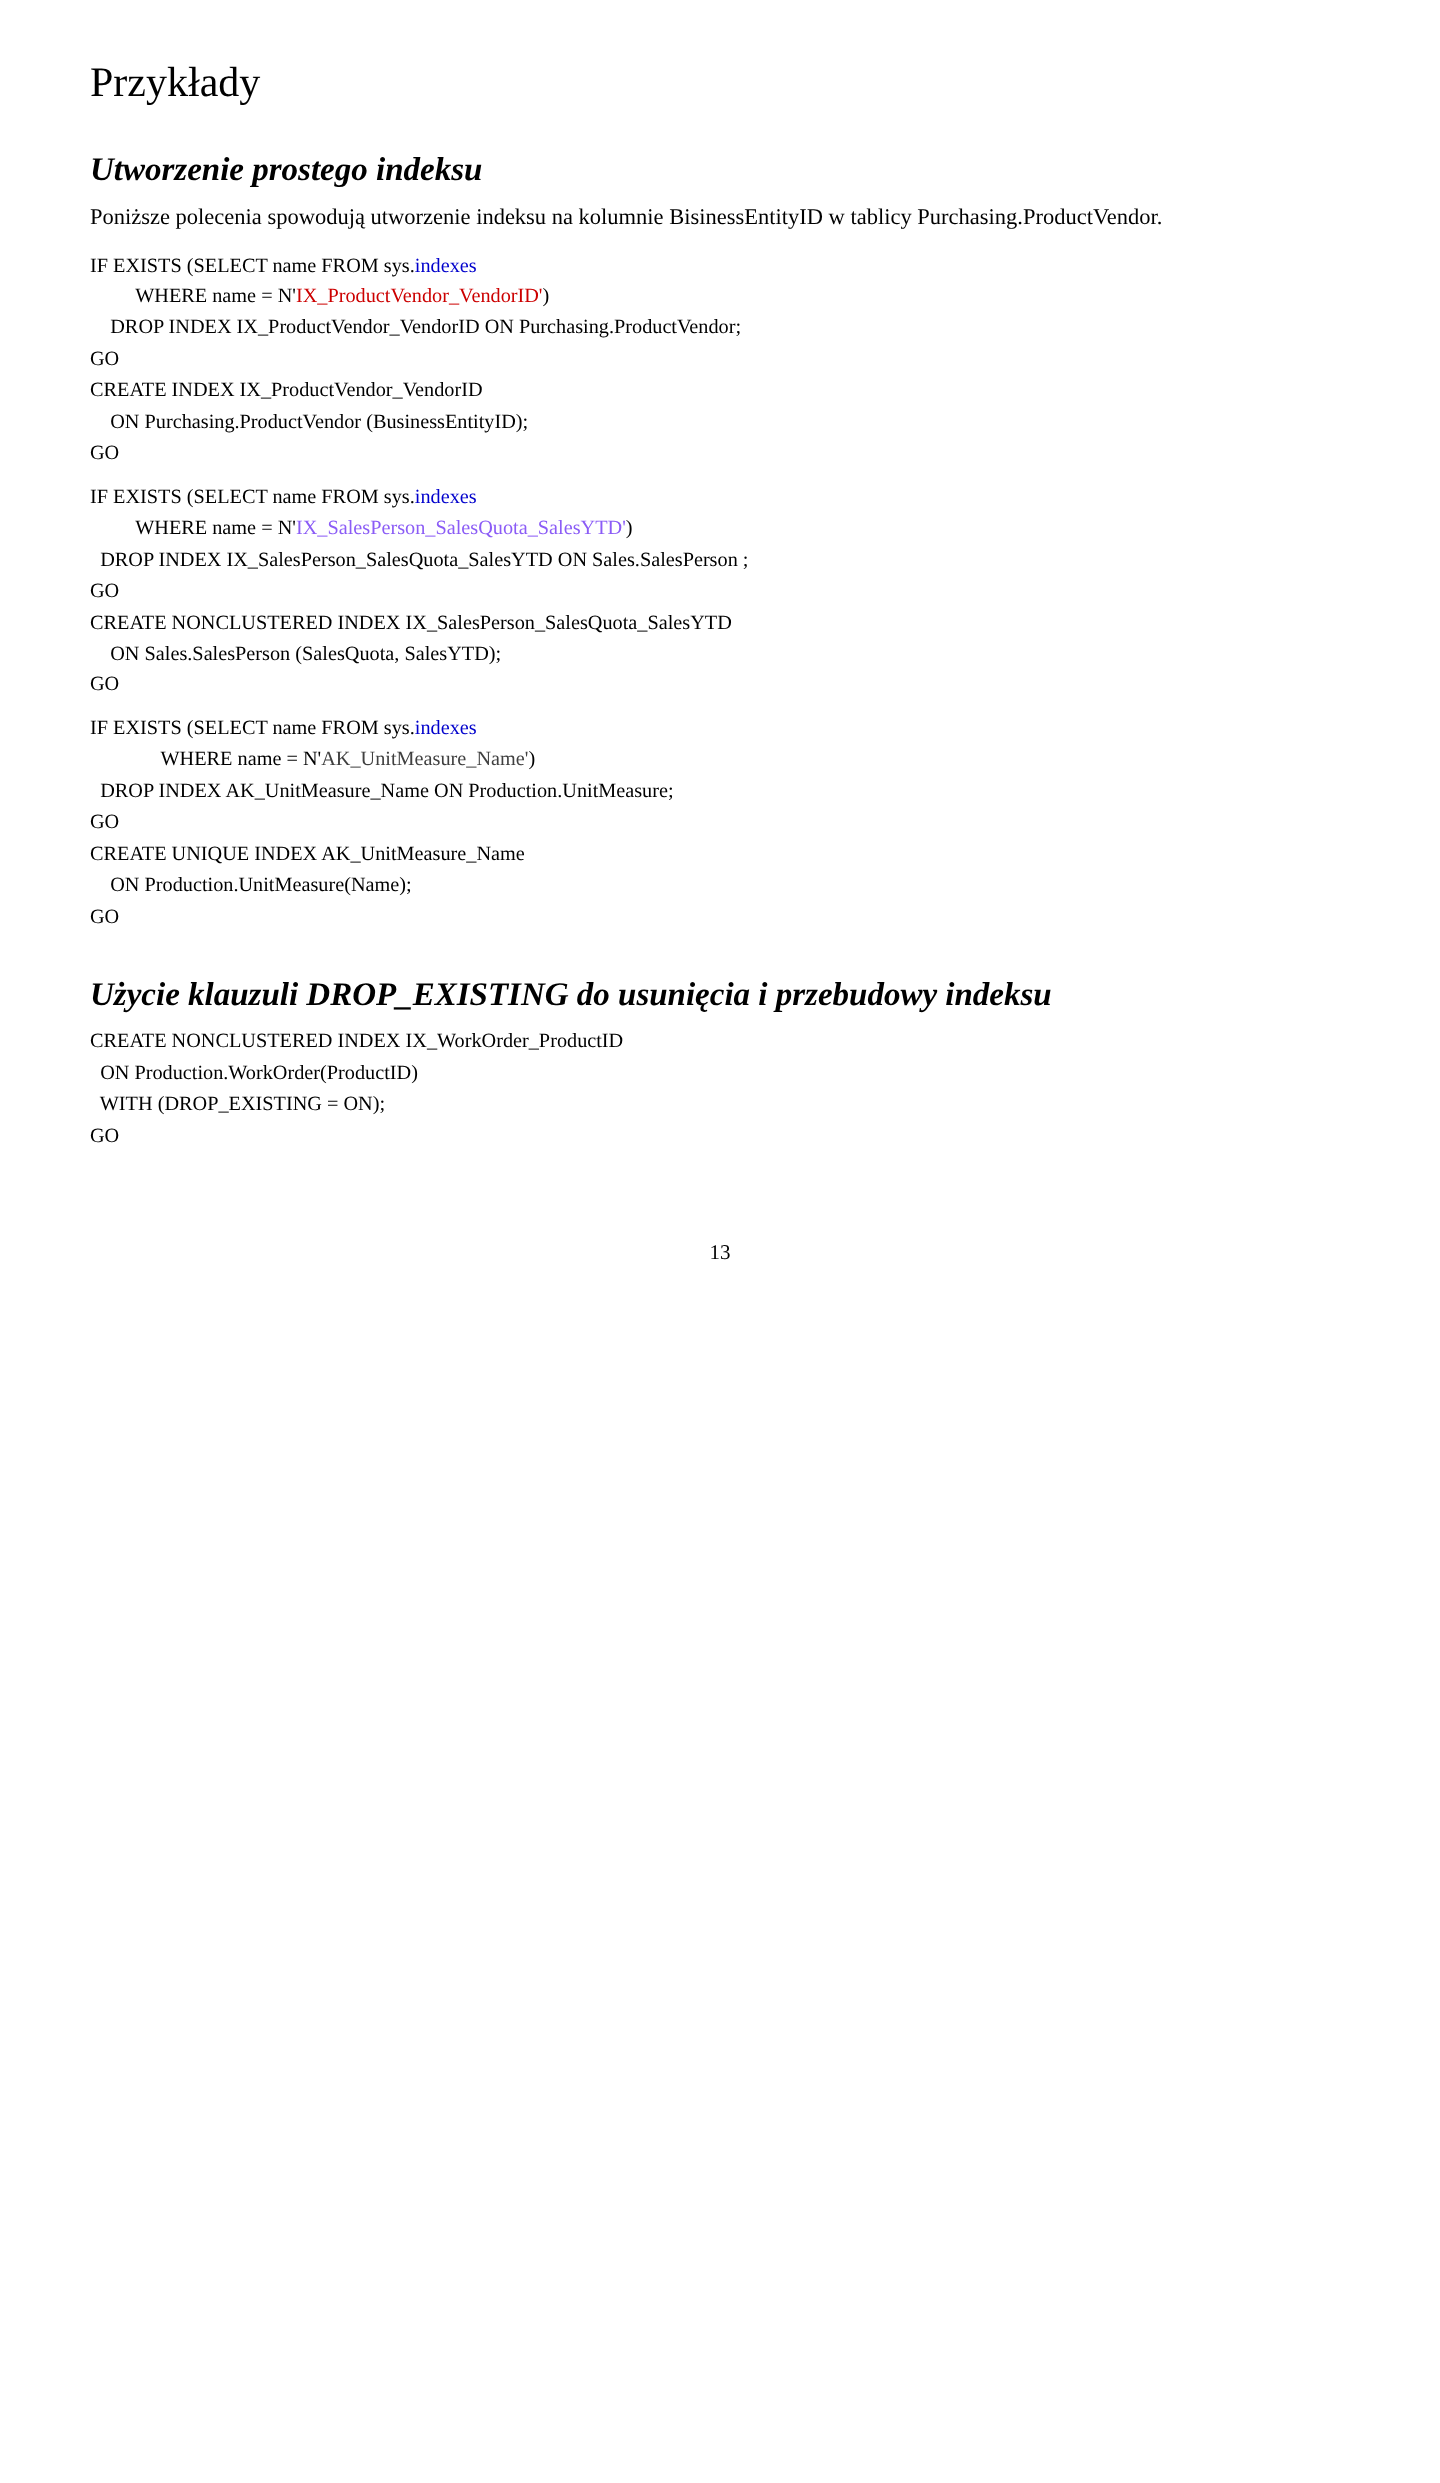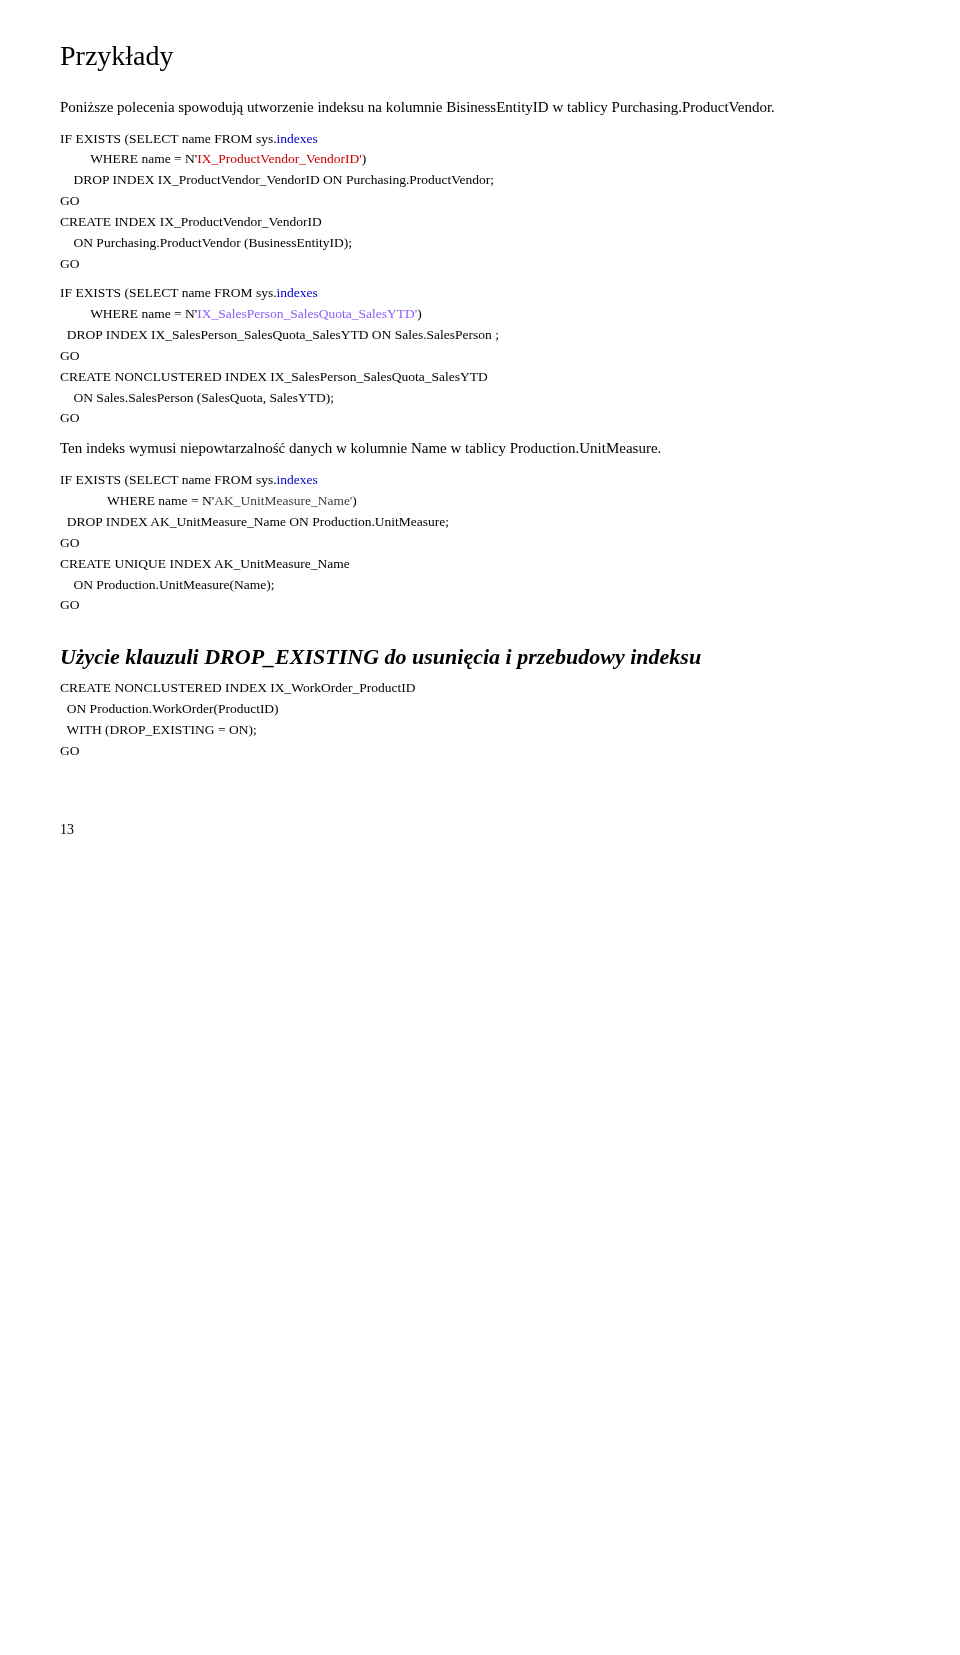--- a/index.html
+++ b/index.html
@@ -36,32 +36,34 @@
     pre.code-block {
       font-family: Liberation Serif, serif;
       font-size: 13.5px;
       line-height: 1.55;
       margin-bottom: 8px;
       white-space: pre;
       background: transparent;
       border: none;
     }
     .page-number {
+      text-align: center;
       font-size: 14px;
       margin-top: 60px;
     }
   </style>
 </head>
 <body>
 
 <h1 class="page-heading">Przykłady</h1>
 
 <div>
 
   <div>
+    <h2 class="section-heading">Utworzenie prostego indeksu</h2>
     <p class="section-desc">Poniższe polecenia spowodują utworzenie indeksu na kolumnie BisinessEntityID w tablicy Purchasing.ProductVendor.</p>
     <pre class="code-block"><span>IF EXISTS (SELECT name FROM sys.</span><span style="color:#0000CC">indexes</span>
          WHERE name = N'<span style="color:#CC0000">IX_ProductVendor_VendorID'</span>)
     DROP INDEX IX_ProductVendor_VendorID ON Purchasing.ProductVendor;
 GO
 CREATE INDEX IX_ProductVendor_VendorID
     ON Purchasing.ProductVendor (BusinessEntityID);
 GO</pre>
   </div>
 
@@ -69,21 +71,20 @@
     <pre class="code-block"><span>IF EXISTS (SELECT name FROM sys.</span><span style="color:#0000CC">indexes</span>
          WHERE name = N'<span style="color:#8b5cf6">IX_SalesPerson_SalesQuota_SalesYTD'</span>)
   DROP INDEX IX_SalesPerson_SalesQuota_SalesYTD ON Sales.SalesPerson ;
 GO
 CREATE NONCLUSTERED INDEX IX_SalesPerson_SalesQuota_SalesYTD
     ON Sales.SalesPerson (SalesQuota, SalesYTD);
 GO</pre>
   </div>
 
   <div>
-    <p class="section-desc">Ten indeks wymusi niepowtarzalność danych w kolumnie Name w tablicy Production.UnitMeasure.</p>
     <pre class="code-block"><span>IF EXISTS (SELECT name FROM sys.</span><span style="color:#0000CC">indexes</span>
               WHERE name = N'<span style="color:#404040">AK_UnitMeasure_Name'</span>)
   DROP INDEX AK_UnitMeasure_Name ON Production.UnitMeasure;
 GO
 CREATE UNIQUE INDEX AK_UnitMeasure_Name
     ON Production.UnitMeasure(Name);
 GO</pre>
   </div>
 
   <div>

